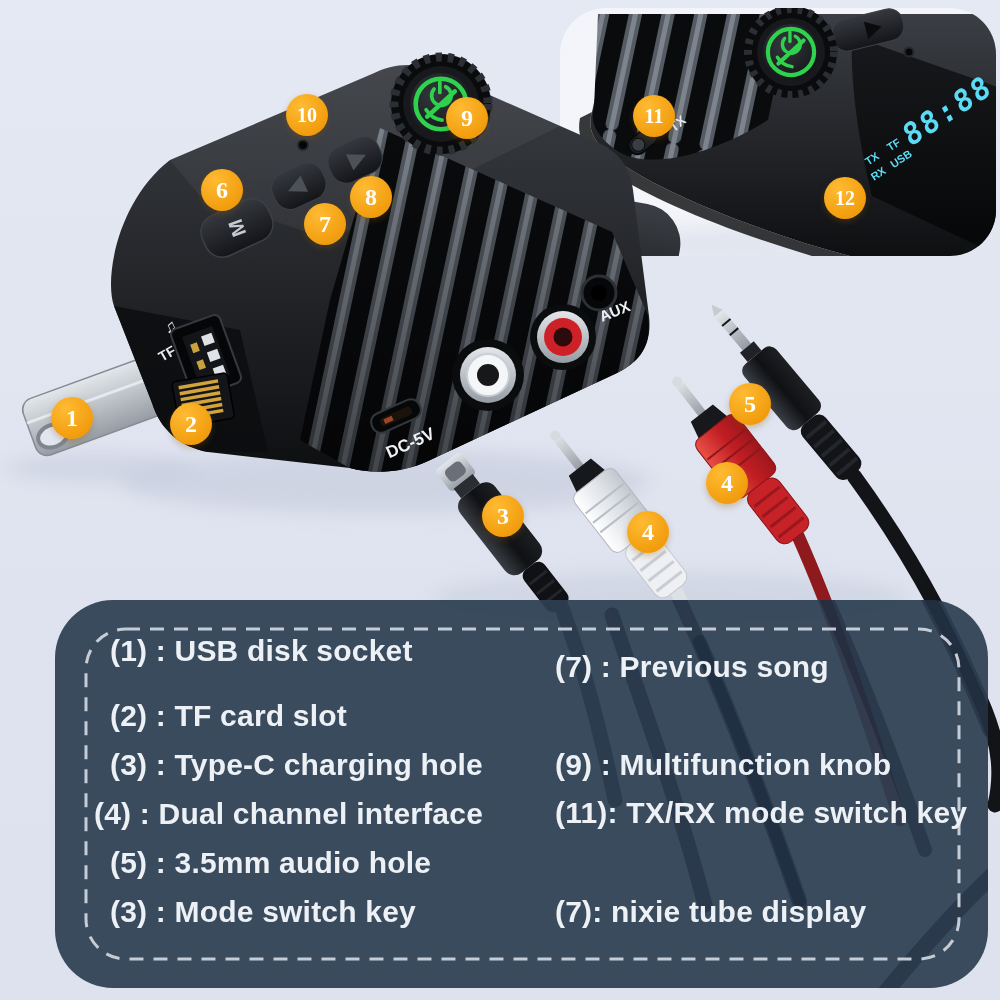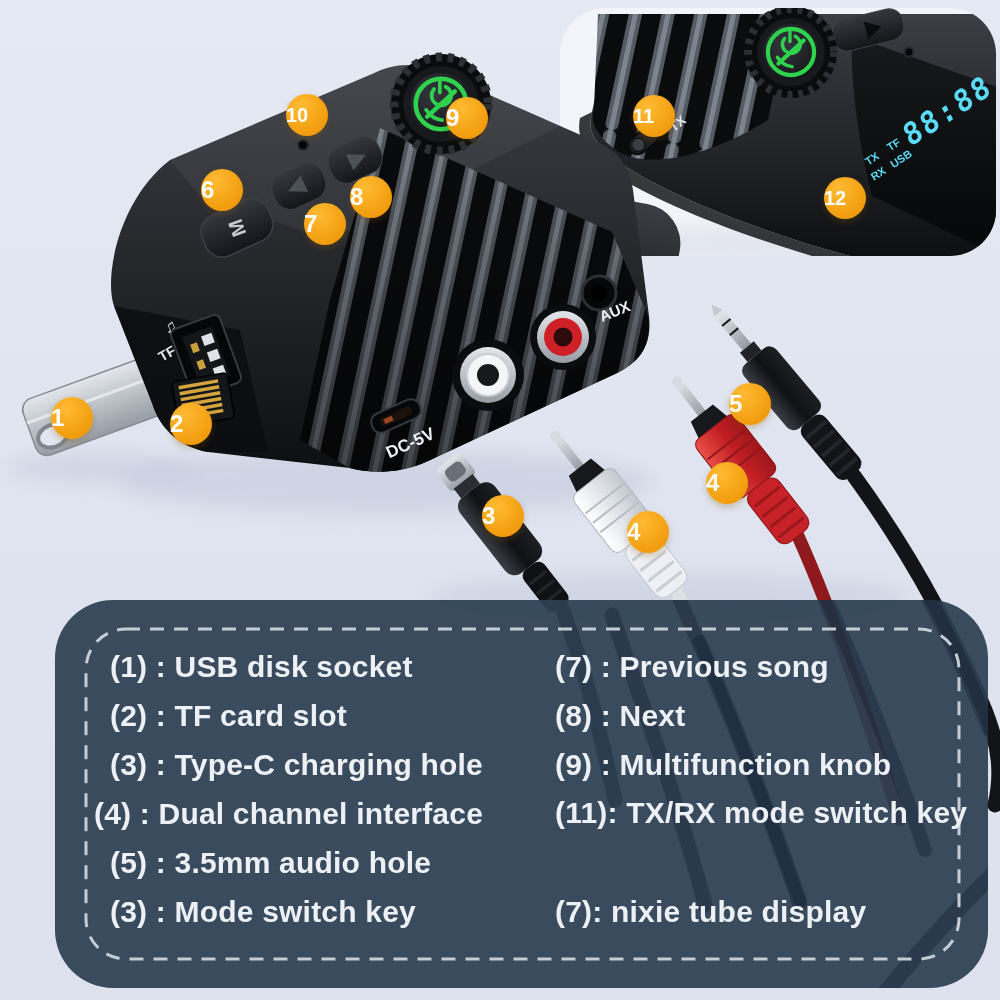--- a/index.html
+++ b/index.html
@@ -2,22 +2,22 @@
 <html><head>
 <meta charset="utf-8">
 <style>
   html,body{margin:0;padding:0;background:#e1e5f0;}
   .stage{position:relative;width:1000px;height:1000px;overflow:hidden;
          background:linear-gradient(180deg,#e5e9f3 0%,#dfe3ef 60%,#dde2ee 100%);
          font-family:"Liberation Sans",sans-serif;}
   .scene-svg{position:absolute;left:0;top:0;z-index:1;}
   .badge{position:absolute;z-index:4;width:42px;height:42px;border-radius:50%;
          background:radial-gradient(circle at 35% 28%,#ffbb33,#f29d0e 70%,#e8920a);
-         color:#fff;font-weight:700;font-size:24px;line-height:42px;text-align:left;
-         box-shadow:0 3px 6px rgba(140,85,0,.30);}
+         color:#fff;font-weight:700;font-size:24px;line-height:42px;text-align:center;
+         box-shadow:0 3px 6px rgba(140,85,0,.30);font-family:Liberation Serif, serif;}
   .badge.small{font-size:20px;}
   .legend-row{position:absolute;z-index:3;height:42px;line-height:42px;white-space:nowrap;
               color:#edf1f6;font-size:30px;font-weight:700;letter-spacing:.2px;}
 </style>
 </head>
 <body>
 
 <div class="stage">
 
 <svg class="scene-svg" width="1000" height="1000" viewBox="0 0 1000 1000" xmlns="http://www.w3.org/2000/svg">
@@ -326,25 +326,24 @@
 <div class="badge" style="left:706px;top:462px">4</div>
 <div class="badge" style="left:729px;top:383px">5</div>
 <div class="badge" style="left:201px;top:169px">6</div>
 <div class="badge" style="left:304px;top:203px">7</div>
 <div class="badge" style="left:350px;top:176px">8</div>
 <div class="badge" style="left:446px;top:97px">9</div>
 <div class="badge small" style="left:286px;top:94px">10</div>
 <div class="badge small" style="left:633px;top:95px">11</div>
 <div class="badge small" style="left:824px;top:177px">12</div>
 
-<div class="legend-row" style="left:110px;top:646px">(1) : USB disk socket</div>
+<div class="legend-row" style="left:110px;top:630px">(1) : USB disk socket</div>
 <div class="legend-row" style="left:110px;top:695px">(2) : TF card slot</div>
 <div class="legend-row" style="left:110px;top:744px">(3) : Type-C charging hole</div>
 <div class="legend-row" style="left:94px;top:793px">(4) : Dual channel interface</div>
 <div class="legend-row" style="left:110px;top:842px">(5) : 3.5mm audio hole</div>
 <div class="legend-row" style="left:110px;top:891px">(3) : Mode switch key</div>
 <div class="legend-row" style="left:555px;top:646px">(7) : Previous song</div>
-<div class="legend-row" style="left:555px;top:695px">(8) : Next</div>
 <div class="legend-row" style="left:555px;top:744px">(9) : Multifunction knob</div>
 <div class="legend-row" style="left:555px;top:792px">(11): TX/RX mode switch key</div>
 <div class="legend-row" style="left:555px;top:891px">(7): nixie tube display</div>
 
 </div>
 
 </body></html>

